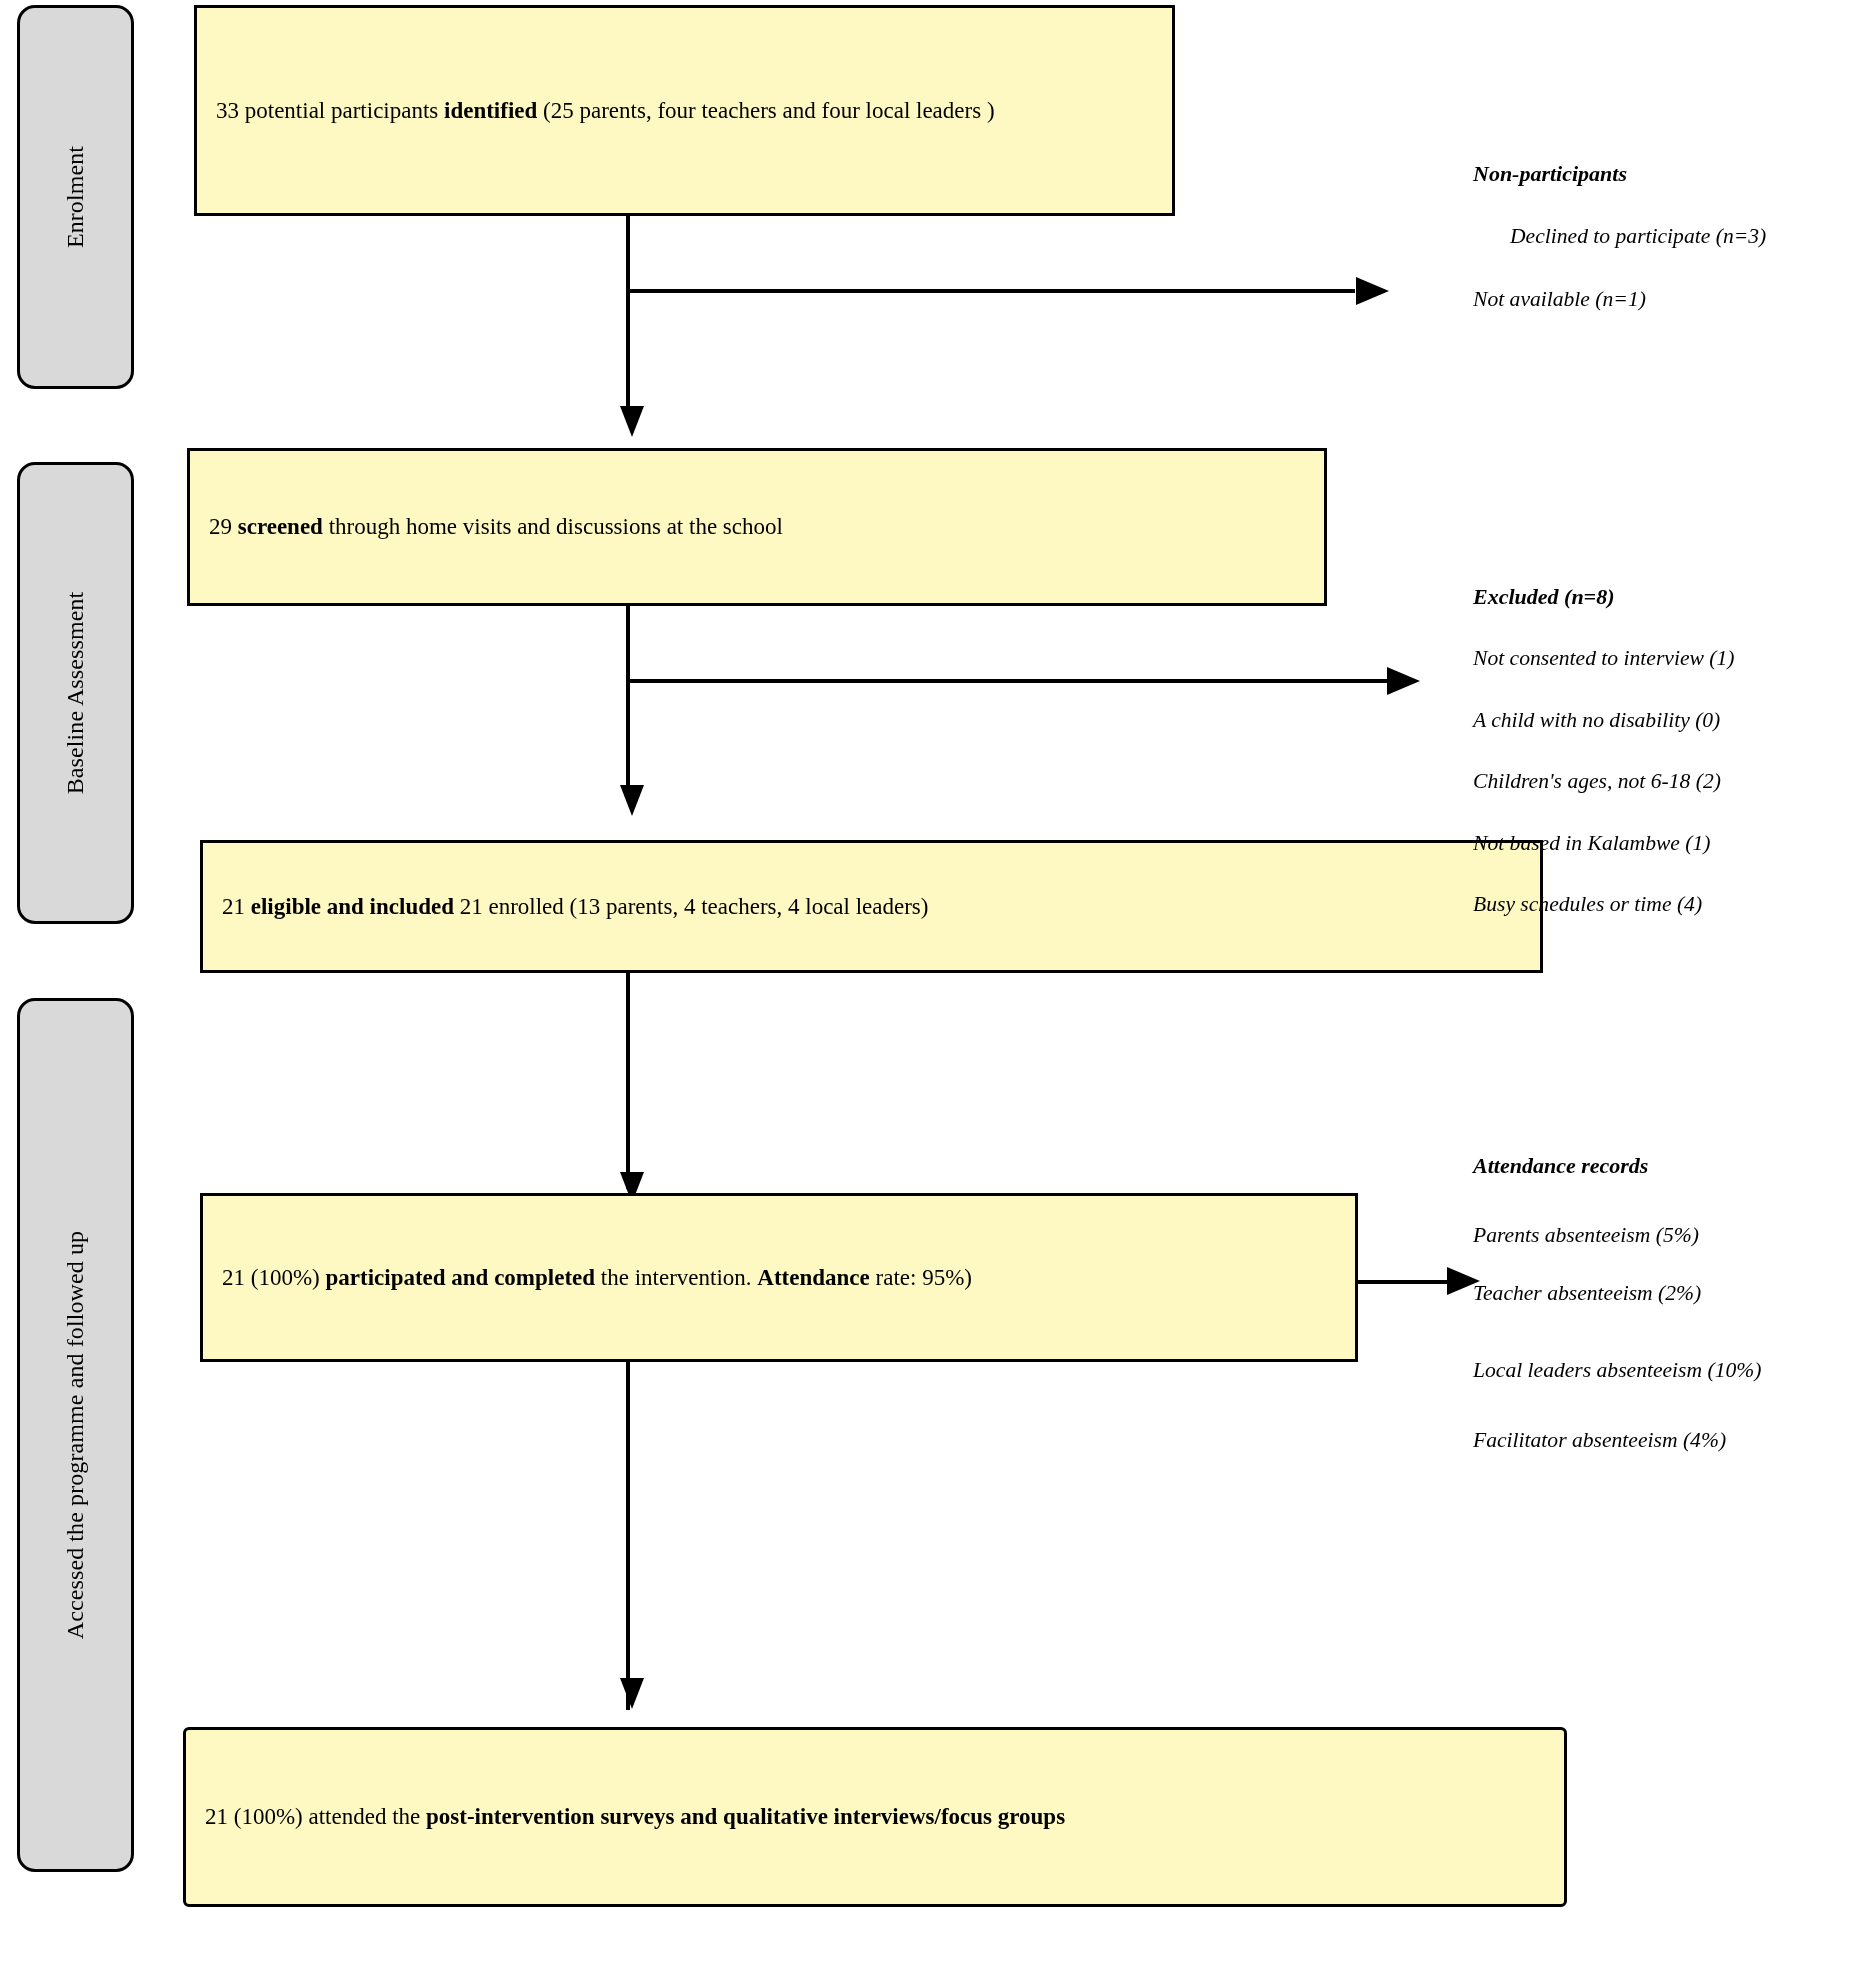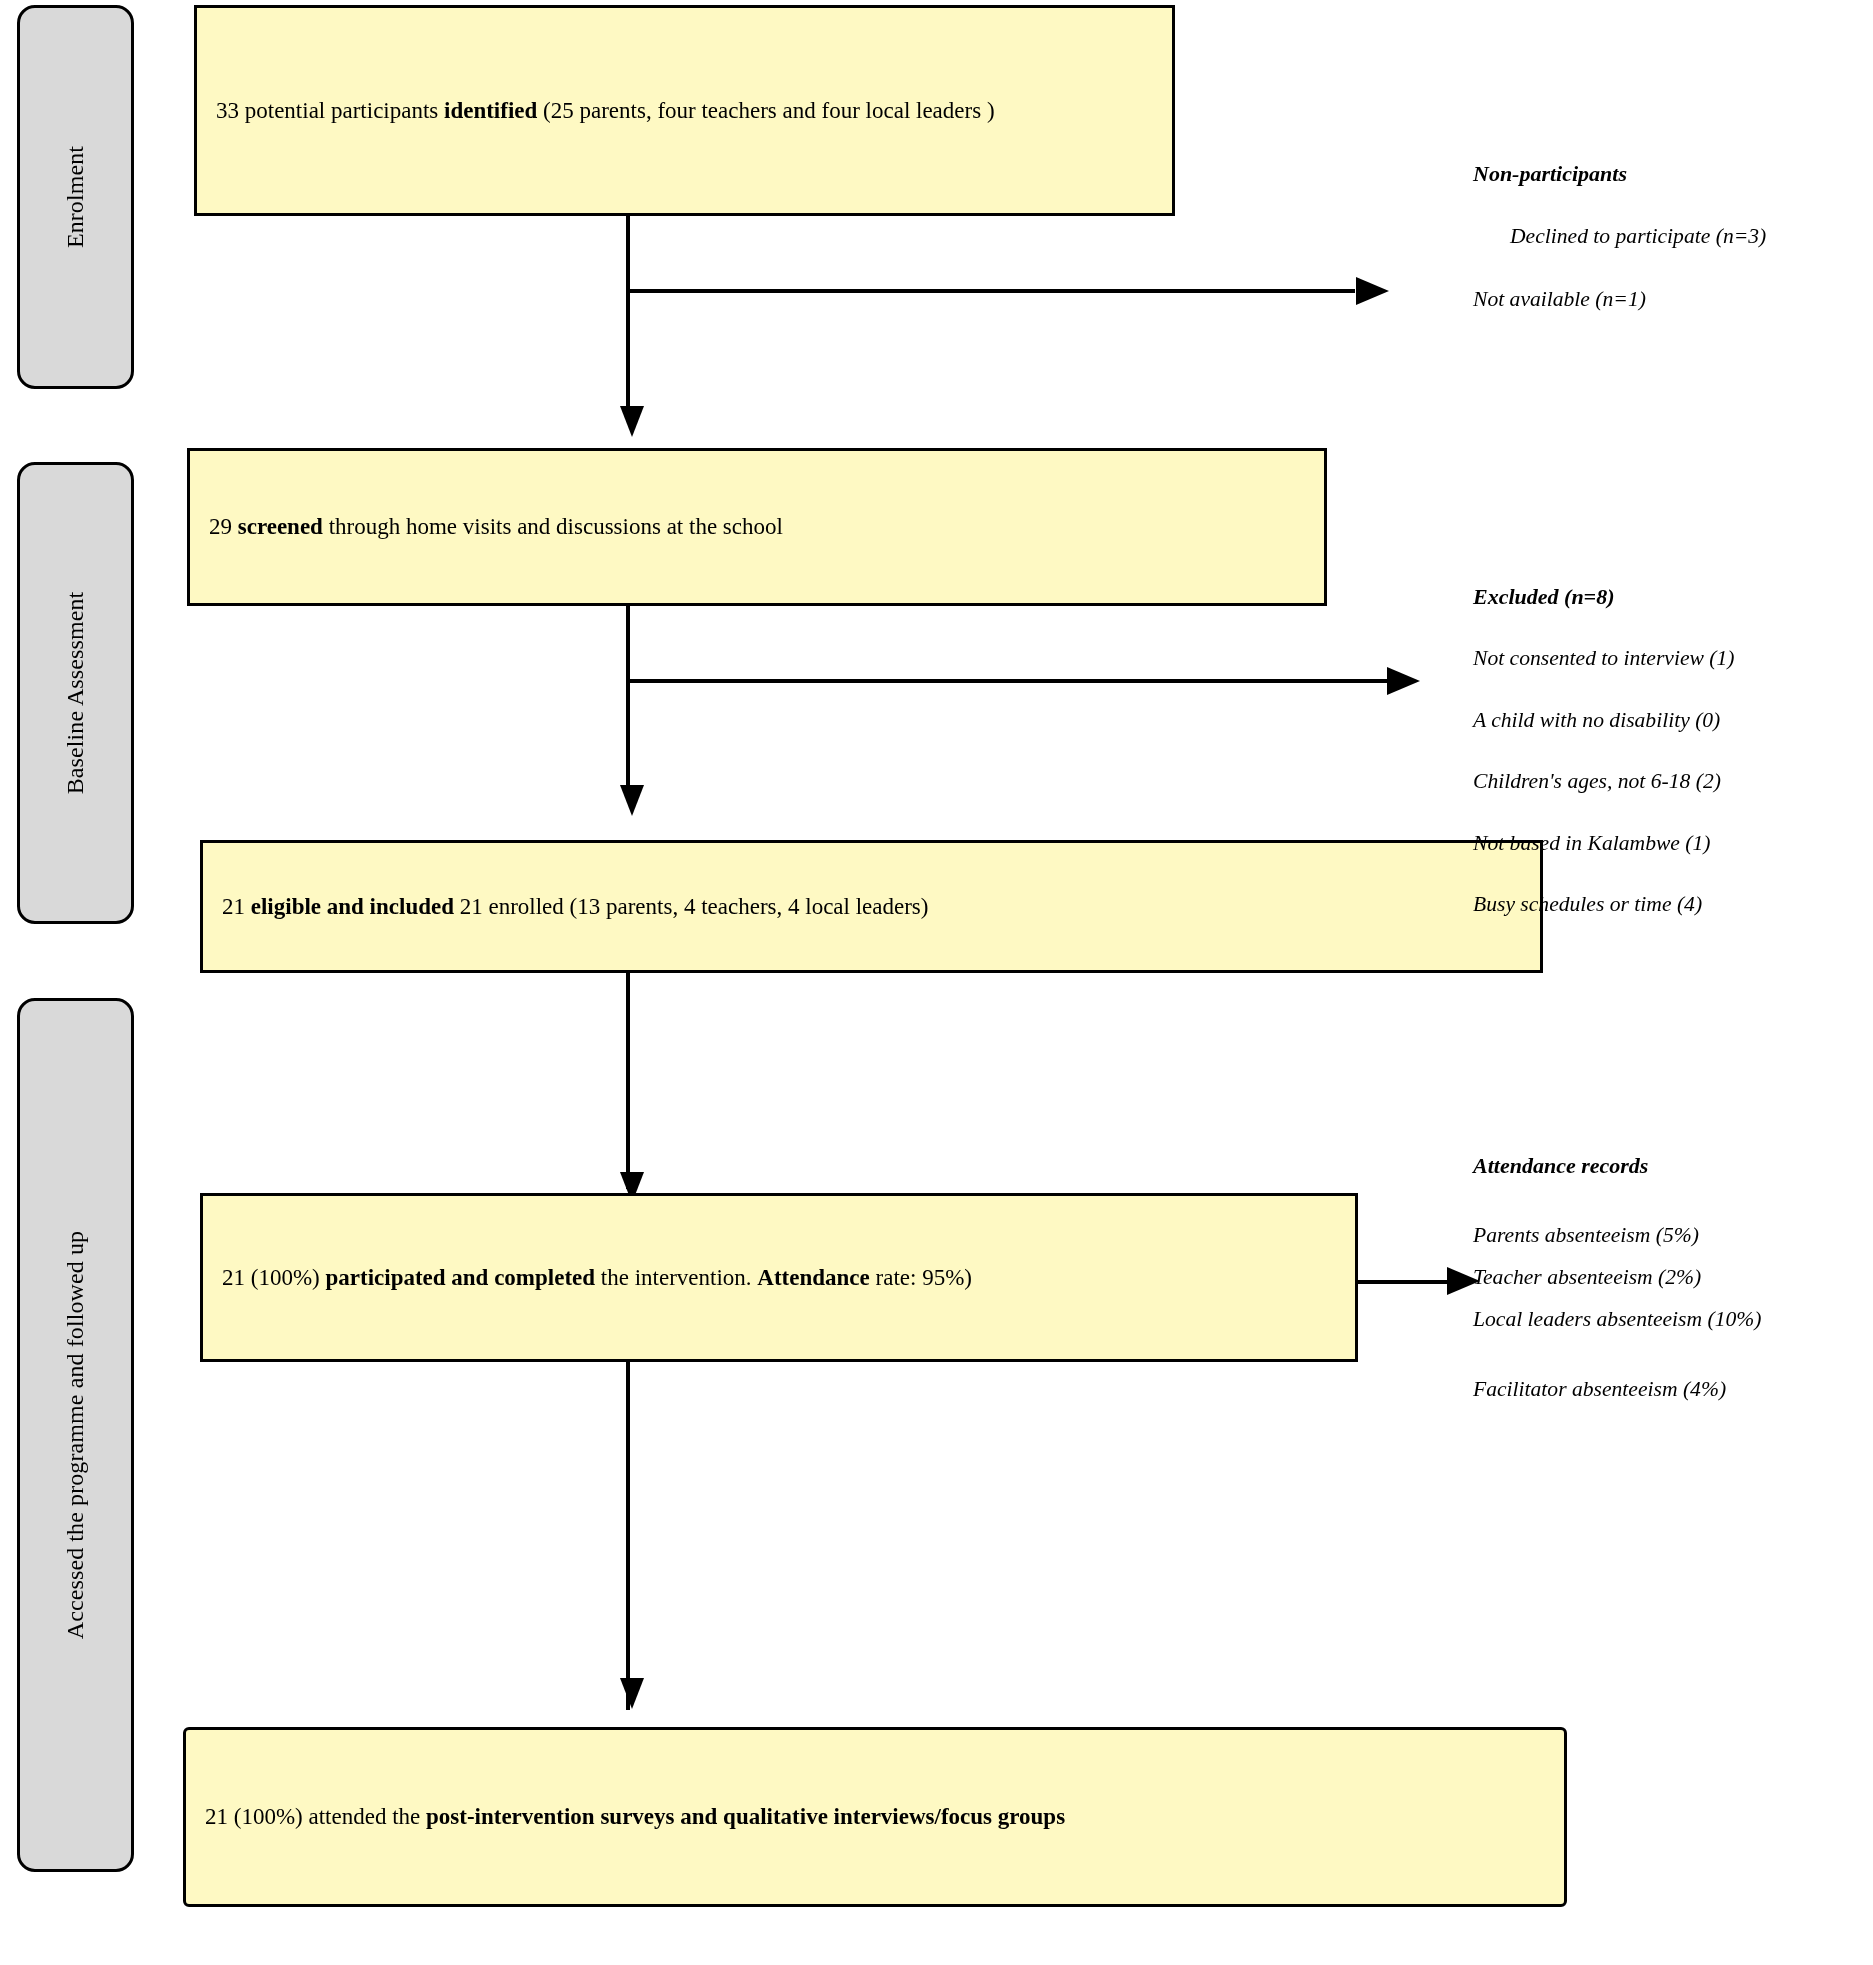--- a/index.html
+++ b/index.html
@@ -181,19 +181,19 @@
     <div class="note-item" style="margin-top:40px;">Not consented to interview (1)</div>
     <div class="note-item" style="margin-top:40px;">A child with no disability (0)</div>
     <div class="note-item" style="margin-top:40px;">Children's ages, not 6-18 (2)</div>
     <div class="note-item" style="margin-top:40px;">Not based in Kalambwe (1)</div>
     <div class="note-item" style="margin-top:40px;">Busy schedules or time (4)</div>
   </div>
 
   <div class="note-group" style="left:1473px; top:1155px;">
     <div class="note-title">Attendance records</div>
     <div class="note-item" style="margin-top:48px;">Parents absenteeism (5%)</div>
-    <div class="note-item" style="margin-top:20px;">Teacher absenteeism (2%)</div>
-    <div class="note-item" style="margin-top:21px;">Local leaders absenteeism (10%)</div>
+    <div class="note-item" style="margin-top:36px;">Teacher absenteeism (2%)</div>
+    <div class="note-item" style="margin-top:56px;">Local leaders absenteeism (10%)</div>
     <div class="note-item" style="margin-top:48px;">Facilitator absenteeism (4%)</div>
   </div>
 
 </div>
 
 
 </body></html>

